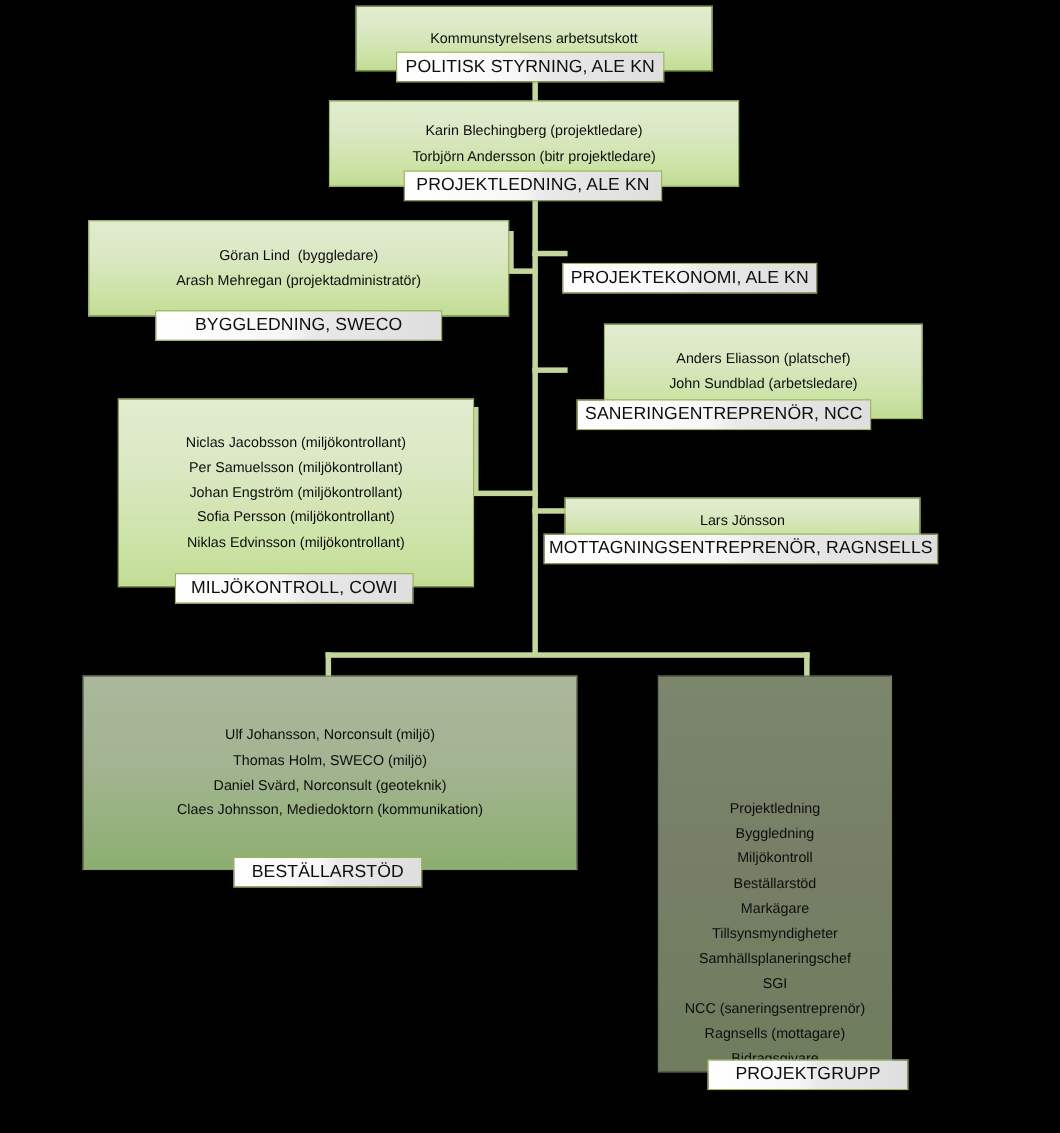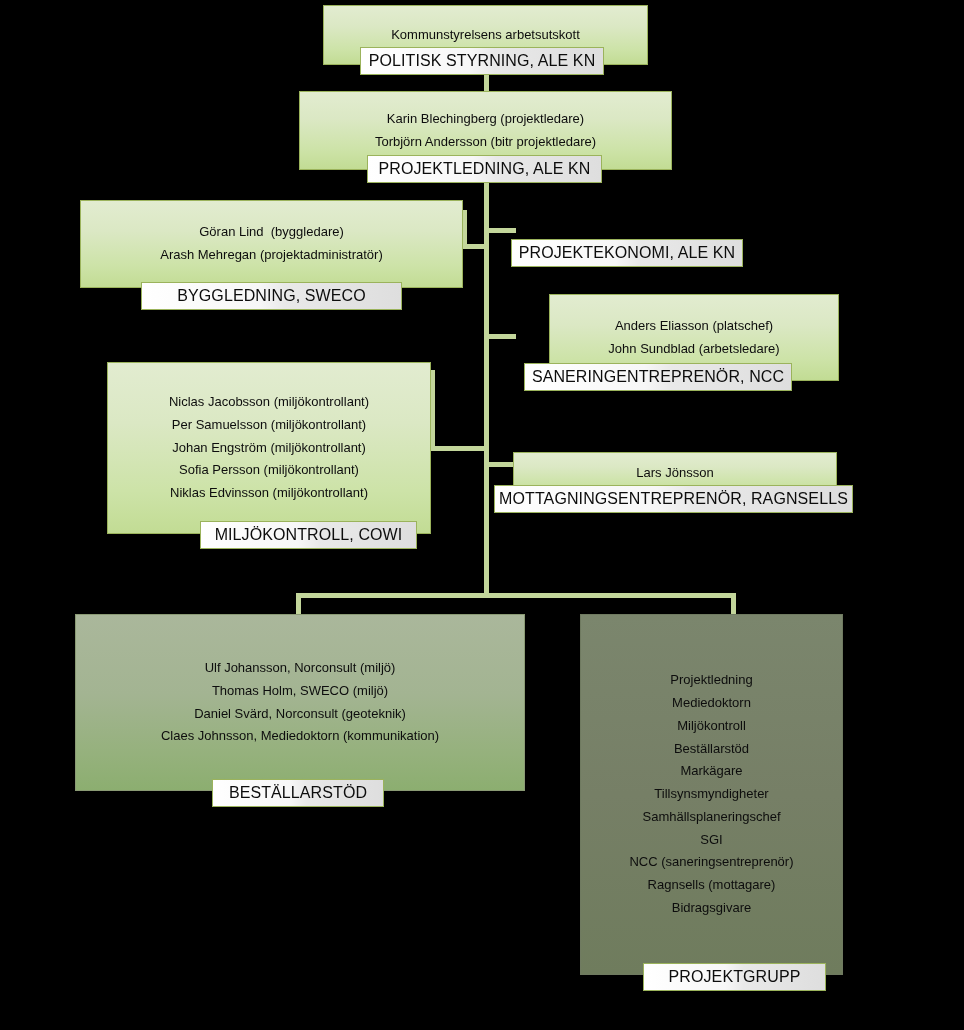--- a/index.html
+++ b/index.html
@@ -149,21 +149,21 @@
 
   <div class="node green" style="left:107px; top:362px; width:324px; height:172px;">
     <div class="lines">
       <div>Niclas Jacobsson (miljökontrollant)</div>
       <div>Per Samuelsson (miljökontrollant)</div>
       <div>Johan Engström (miljökontrollant)</div>
       <div>Sofia Persson (miljökontrollant)</div>
       <div>Niklas Edvinsson (miljökontrollant)</div>
     </div>
   </div>
-  <div class="plate" style="left:159px; top:521px; width:217px;margin-left:41px;">
+  <div class="plate" style="left:159px; top:521px; width:217px;">
     <span>MILJÖKONTROLL, COWI</span>
   </div>
 
   <div class="node green" style="left:513px; top:452px; width:324px; height:42px;">
     <div class="lines">
       <div>Lars Jönsson</div>
     </div>
   </div>
   <div class="plate" style="left:494px; top:485px; width:359px;">
     <span>MOTTAGNINGSENTREPRENÖR, RAGNSELLS</span>
@@ -174,24 +174,24 @@
       <div>Ulf Johansson, Norconsult (miljö)</div>
       <div>Thomas Holm, SWECO (miljö)</div>
       <div>Daniel Svärd, Norconsult (geoteknik)</div>
       <div>Claes Johnsson, Mediedoktorn (kommunikation)</div>
     </div>
   </div>
   <div class="plate" style="left:212px; top:779px; width:172px;">
     <span>BESTÄLLARSTÖD</span>
   </div>
 
-  <div class="node darkolive" style="left:580px; top:614px; width:263px; height:361px;">
+  <div class="node darkolive" style="left:598px; top:614px; width:213px; height:361px;justify-content:flex-end;">
     <div class="lines">
       <div>Projektledning</div>
-      <div>Mediedoktorn</div>
+      <div>Byggledning</div>
       <div>Miljökontroll</div>
       <div>Beställarstöd</div>
       <div>Markägare</div>
       <div>Tillsynsmyndigheter</div>
       <div>Samhällsplaneringschef</div>
       <div>SGI</div>
       <div>NCC (saneringsentreprenör)</div>
       <div>Ragnsells (mottagare)</div>
       <div>Bidragsgivare</div>
     </div>

